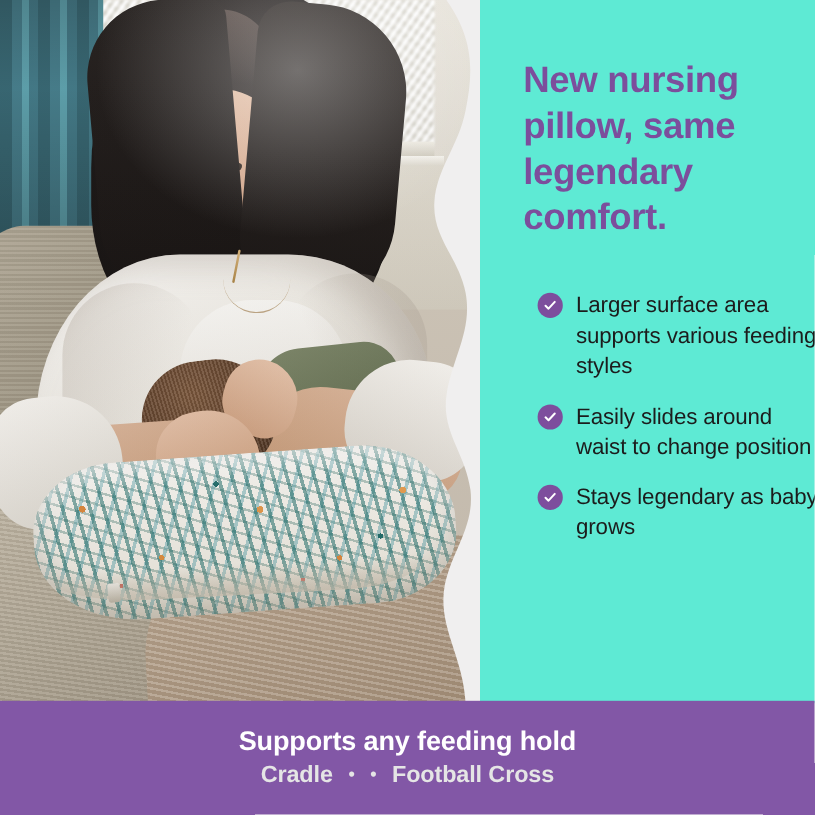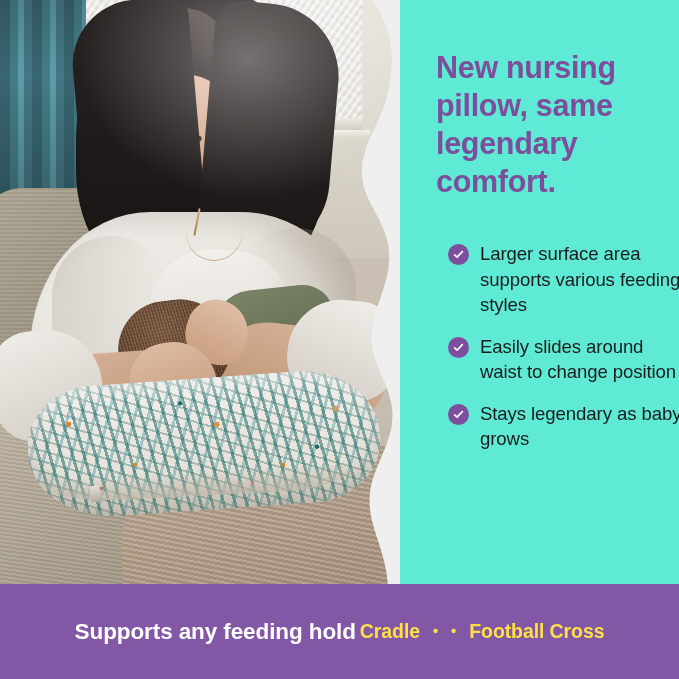--- a/index.html
+++ b/index.html
@@ -407,35 +407,36 @@
 
   
   .banner {
     position: absolute;
     left: 0;
     top: 584px;
     width: 679px;
     height: 95px;
     background: #8257A6;
     display: flex;
+    flex-direction: column;
     align-items: center;
     justify-content: center;
     gap: 4px;
   }
   .banner-title {
     color: #ffffff;
     font-size: 22.5px;
     font-weight: 700;
     letter-spacing: -0.1px;
   }
   .banner-holds {
     display: flex;
     align-items: center;
     gap: 13px;
-    color: #fde047;
+    color: #e5e5e5;
     font-size: 19.5px;
     font-weight: 700;
     letter-spacing: -0.1px;
   }
   .hold-dot {
     font-size: 15px;
     line-height: 1;
     position: relative;
     top: -1px;
   }

